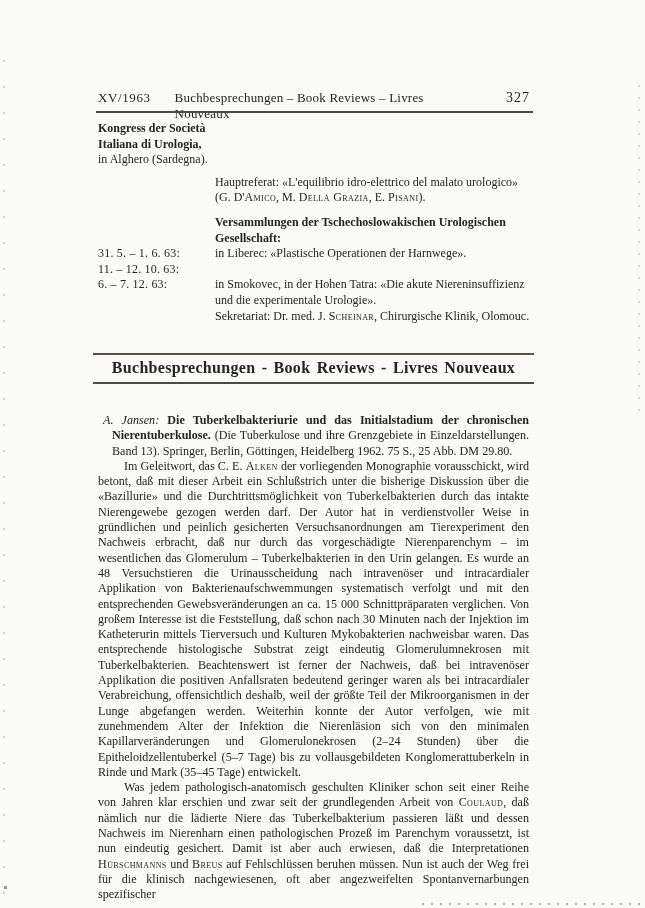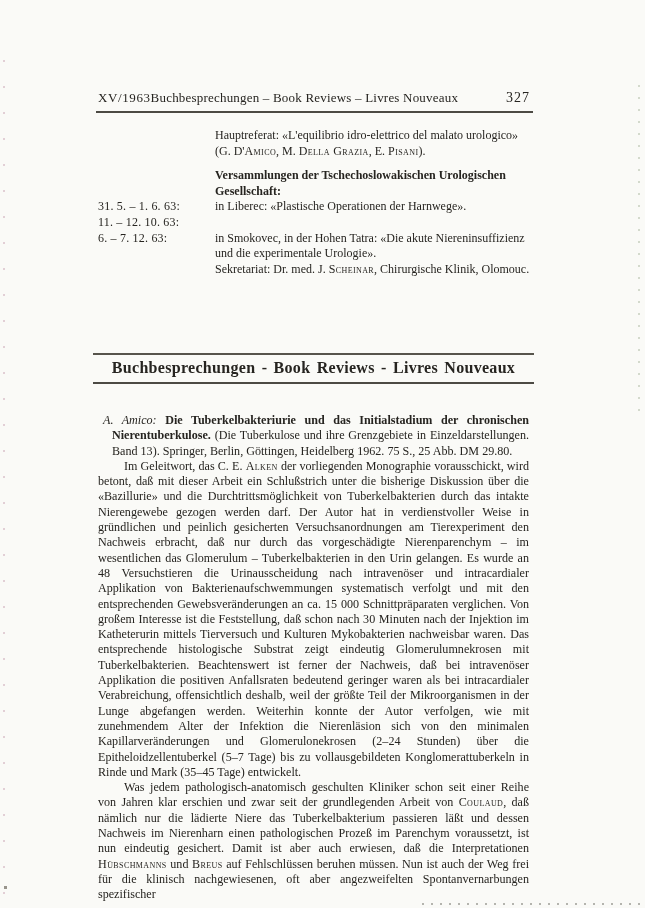--- a/index.html
+++ b/index.html
@@ -14,20 +14,21 @@
     font-family: "Liberation Serif", "DejaVu Serif", serif;
     overflow: hidden;
   }
 
   
   .running-head {
     position: absolute;
     top: 90px; left: 98px; width: 432px;
     display: flex; align-items: baseline;
     font-size: 13px;
+    gap: 24px;
   }
   .vol { letter-spacing: 0.6px; }
   .rh-title { flex: 1; letter-spacing: 0.2px; }
   .pageno { font-size: 14px; letter-spacing: 1px; }
 
   .head-rule {
     position: absolute;
     top: 111px; left: 96px; width: 437px; height: 2px;
     background: #4c4a44;
   }
@@ -109,20 +110,21 @@
 
   <header class="running-head">
     <span class="vol">XV/1963</span>
     <span class="rh-title">Buchbesprechungen – Book Reviews – Livres Nouveaux</span>
     <span class="pageno">327</span>
   </header>
   <div class="head-rule"></div>
 
   <section class="schedule">
     <div class="srow">
+      <span class="sbody"><span class="run-b">Kongress der Società Italiana di Urologia,</span><br><span class="run-n">in Alghero (Sardegna).</span></span>
     </div>
     <div class="srow gap7">
       <span class="sdate"></span>
       <span class="sbody"><span class="run-n">Hauptreferat: «L'equilibrio idro-elettrico del malato urologico» (G. D'</span><span class="run-sc">Amico</span><span class="run-n">, M. </span><span class="run-sc">Della Grazia</span><span class="run-n">, E. </span><span class="run-sc">Pisani</span><span class="run-n">).</span></span>
     </div>
     <div class="srow gap8">
       <span class="sdate"></span>
       <span class="sbody"><span class="run-b">Versammlungen der Tschechoslowakischen Urologischen Gesellschaft:</span></span>
     </div>
     <div class="srow">
@@ -140,18 +142,18 @@
       <span class="sdate"></span>
       <span class="sbody"><span class="run-n">Sekretariat: Dr. med. J. </span><span class="run-sc">Scheinar</span><span class="run-n">, Chirurgische Klinik, Olomouc.</span></span>
     </div>
   </section>
 
   <div class="section-heading">
     <h1>Buchbesprechungen - Book Reviews - Livres Nouveaux</h1>
   </div>
 
   <article class="review">
-    <p class="bib"><span class="run-i">A. Amico:</span><span class="run-n"> </span><span class="run-b">Die Tuberkelbakteriurie und das Initialstadium der chronischen Nierentuberkulose.</span><span class="run-n"> (Die Tuberkulose und ihre Grenzgebiete in Einzeldarstellungen. Band 13). Springer, Berlin, Göttingen, Heidelberg 1962. 75 S., 25 Abb. DM 29.80.</span></p>
+    <p class="bib"><span class="run-i">A. Jansen:</span><span class="run-n"> </span><span class="run-b">Die Tuberkelbakteriurie und das Initialstadium der chronischen Nierentuberkulose.</span><span class="run-n"> (Die Tuberkulose und ihre Grenzgebiete in Einzeldarstellungen. Band 13). Springer, Berlin, Göttingen, Heidelberg 1962. 75 S., 25 Abb. DM 29.80.</span></p>
     <p class="para"><span class="run-n">Im Geleitwort, das C. E. </span><span class="run-sc">Alken</span><span class="run-n"> der vorliegenden Monographie vorausschickt, wird betont, daß mit dieser Arbeit ein Schlußstrich unter die bisherige Diskussion über die «Bazillurie» und die Durchtrittsmöglichkeit von Tuberkelbakterien durch das intakte Nierengewebe gezogen werden darf. Der Autor hat in verdienstvoller Weise in gründlichen und peinlich gesicherten Versuchsanordnungen am Tierexperiment den Nachweis erbracht, daß nur durch das vorgeschädigte Nierenparenchym – im wesentlichen das Glomerulum – Tuberkelbakterien in den Urin gelangen. Es wurde an 48 Versuchstieren die Urinausscheidung nach intravenöser und intracardialer Applikation von Bakterienaufschwemmungen systematisch verfolgt und mit den entsprechenden Gewebsveränderungen an ca. 15 000 Schnittpräparaten verglichen. Von großem Interesse ist die Feststellung, daß schon nach 30 Minuten nach der Injektion im Katheterurin mittels Tierversuch und Kulturen Mykobakterien nachweisbar waren. Das entsprechende histologische Substrat zeigt eindeutig Glomerulumnekrosen mit Tuberkelbakterien. Beachtenswert ist ferner der Nachweis, daß bei intravenöser Applikation die positiven Anfallsraten bedeutend geringer waren als bei intracardialer Verabreichung, offensichtlich deshalb, weil der größte Teil der Mikroorganismen in der Lunge abgefangen werden. Weiterhin konnte der Autor verfolgen, wie mit zunehmendem Alter der Infektion die Nierenläsion sich von den minimalen Kapillarveränderungen und Glomerulonekrosen (2–24 Stunden) über die Epitheloidzellentuberkel (5–7 Tage) bis zu vollausgebildeten Konglomerattuberkeln in Rinde und Mark (35–45 Tage) entwickelt.</span></p>
     <p class="para"><span class="run-n">Was jedem pathologisch-anatomisch geschulten Kliniker schon seit einer Reihe von Jahren klar erschien und zwar seit der grundlegenden Arbeit von </span><span class="run-sc">Coulaud</span><span class="run-n">, daß nämlich nur die lädierte Niere das Tuberkelbakterium passieren läßt und dessen Nachweis im Nierenharn einen pathologischen Prozeß im Parenchym voraussetzt, ist nun eindeutig gesichert. Damit ist aber auch erwiesen, daß die Interpretationen </span><span class="run-sc">Hübschmanns</span><span class="run-n"> und </span><span class="run-sc">Breus</span><span class="run-n"> auf Fehlschlüssen beruhen müssen. Nun ist auch der Weg frei für die klinisch nachgewiesenen, oft aber angezweifelten Spontanvernarbungen spezifischer</span></p>
   </article>
 
 </div>
 
 </body></html>

